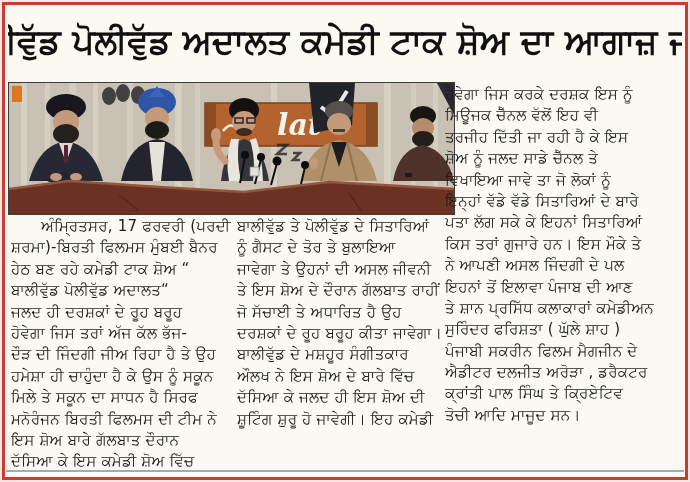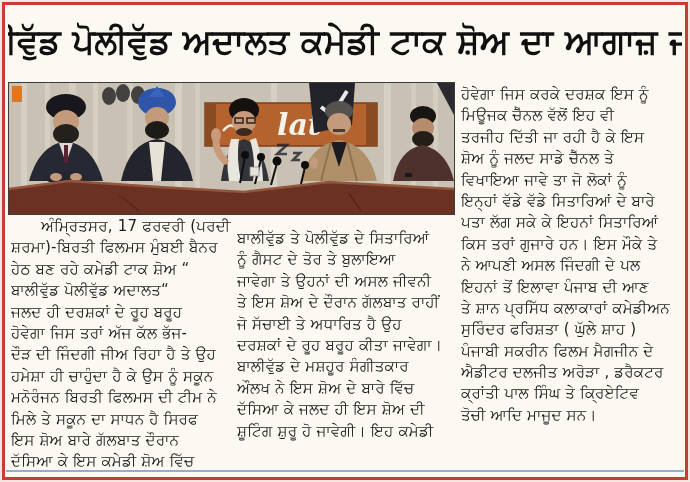--- a/index.html
+++ b/index.html
@@ -25,22 +25,22 @@
   }
   .photo svg{display:block;width:100%;height:100%;}
   .col{
     position:absolute;color:#1d1d1d;font-size:15px;
   }
   .col .line{
     height:21.4px;line-height:21.4px;white-space:nowrap;overflow:hidden;
     letter-spacing:0.2px;
   }
   .col-left{left:11px;top:216px;width:220px;height:256px;}
-  .col-middle{left:237px;top:216px;width:219px;height:224px;margin-top:12px;}
-  .col-right{left:461px;top:84px;width:223px;height:388px;}
+  .col-middle{left:237px;top:216px;width:219px;height:224px;}
+  .col-right{left:445px;top:84px;width:223px;height:388px;}
   #col-left .line:first-child{text-indent:30px;}
   .bottom-rule{
     position:absolute;left:6px;right:6px;top:470px;height:2px;
     background:#8493c6;opacity:0.8;
   }
 </style>
 </head>
 <body>
 
 <div class="paper">
@@ -166,22 +166,22 @@
 
   <div class="col col-left" id="col-left">
       <div class="line">ਅੰਮ੍ਰਿਤਸਰ, 17 ਫਰਵਰੀ (ਪਰਦੀਪ</div>
       <div class="line">ਸ਼ਰਮਾ)-ਬਿਰਤੀ ਫਿਲਮਸ ਮੁੰਬਈ ਬੈਨਰ</div>
       <div class="line">ਹੇਠ ਬਣ ਰਹੇ ਕਮੇਡੀ ਟਾਕ ਸ਼ੋਅ “</div>
       <div class="line">ਬਾਲੀਵੁੱਡ ਪੋਲੀਵੁੱਡ ਅਦਾਲਤ“</div>
       <div class="line">ਜਲਦ ਹੀ ਦਰਸ਼ਕਾਂ ਦੇ ਰੂਹ ਬਰੂਹ</div>
       <div class="line">ਹੋਵੇਗਾ ਜਿਸ ਤਰਾਂ ਅੱਜ ਕੱਲ ਭੱਜ-</div>
       <div class="line">ਦੌੜ ਦੀ ਜਿੰਦਗੀ ਜੀਅ ਰਿਹਾ ਹੈ ਤੇ ਉਹ</div>
       <div class="line">ਹਮੇਸ਼ਾ ਹੀ ਚਾਹੁੰਦਾ ਹੈ ਕੇ ਉਸ ਨੂੰ ਸਕੂਨ</div>
+      <div class="line">ਮਿਲੇ ਤੇ ਸਕੂਨ ਦਾ ਸਾਧਨ ਹੈ ਸਿਰਫ</div>
       <div class="line">ਮਨੋਰੰਜਨ ਬਿਰਤੀ ਫਿਲਮਸ ਦੀ ਟੀਮ ਨੇ</div>
-      <div class="line">ਮਿਲੇ ਤੇ ਸਕੂਨ ਦਾ ਸਾਧਨ ਹੈ ਸਿਰਫ</div>
       <div class="line">ਇਸ ਸ਼ੋਅ ਬਾਰੇ ਗੱਲਬਾਤ ਦੌਰਾਨ</div>
       <div class="line">ਦੱਸਿਆ ਕੇ ਇਸ ਕਮੇਡੀ ਸ਼ੋਅ ਵਿੱਚ</div>
     </div>
   <div class="col col-middle">
       <div class="line">ਬਾਲੀਵੁੱਡ ਤੇ ਪੋਲੀਵੁੱਡ ਦੇ ਸਿਤਾਰਿਆਂ</div>
       <div class="line">ਨੂੰ ਗੈਸਟ ਦੇ ਤੋਰ ਤੇ ਬੁਲਾਇਆ</div>
       <div class="line">ਜਾਵੇਗਾ ਤੇ ਉਹਨਾਂ ਦੀ ਅਸਲ ਜੀਵਨੀ</div>
       <div class="line">ਤੇ ਇਸ ਸ਼ੋਅ ਦੇ ਦੌਰਾਨ ਗੱਲਬਾਤ ਰਾਹੀਂ</div>
       <div class="line">ਜੋ ਸੱਚਾਈ ਤੇ ਅਧਾਰਿਤ ਹੈ ਉਹ</div>
       <div class="line">ਦਰਸ਼ਕਾਂ ਦੇ ਰੂਹ ਬਰੂਹ ਕੀਤਾ ਜਾਵੇਗਾ।</div>

